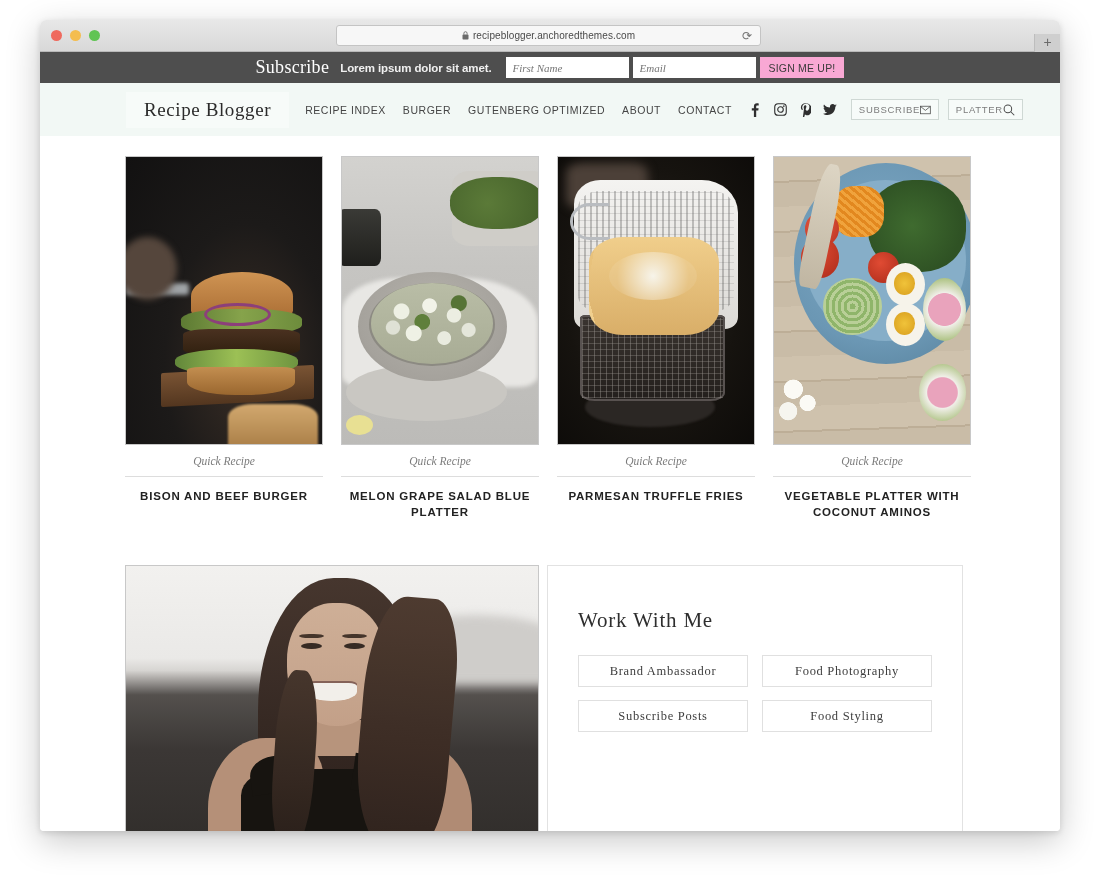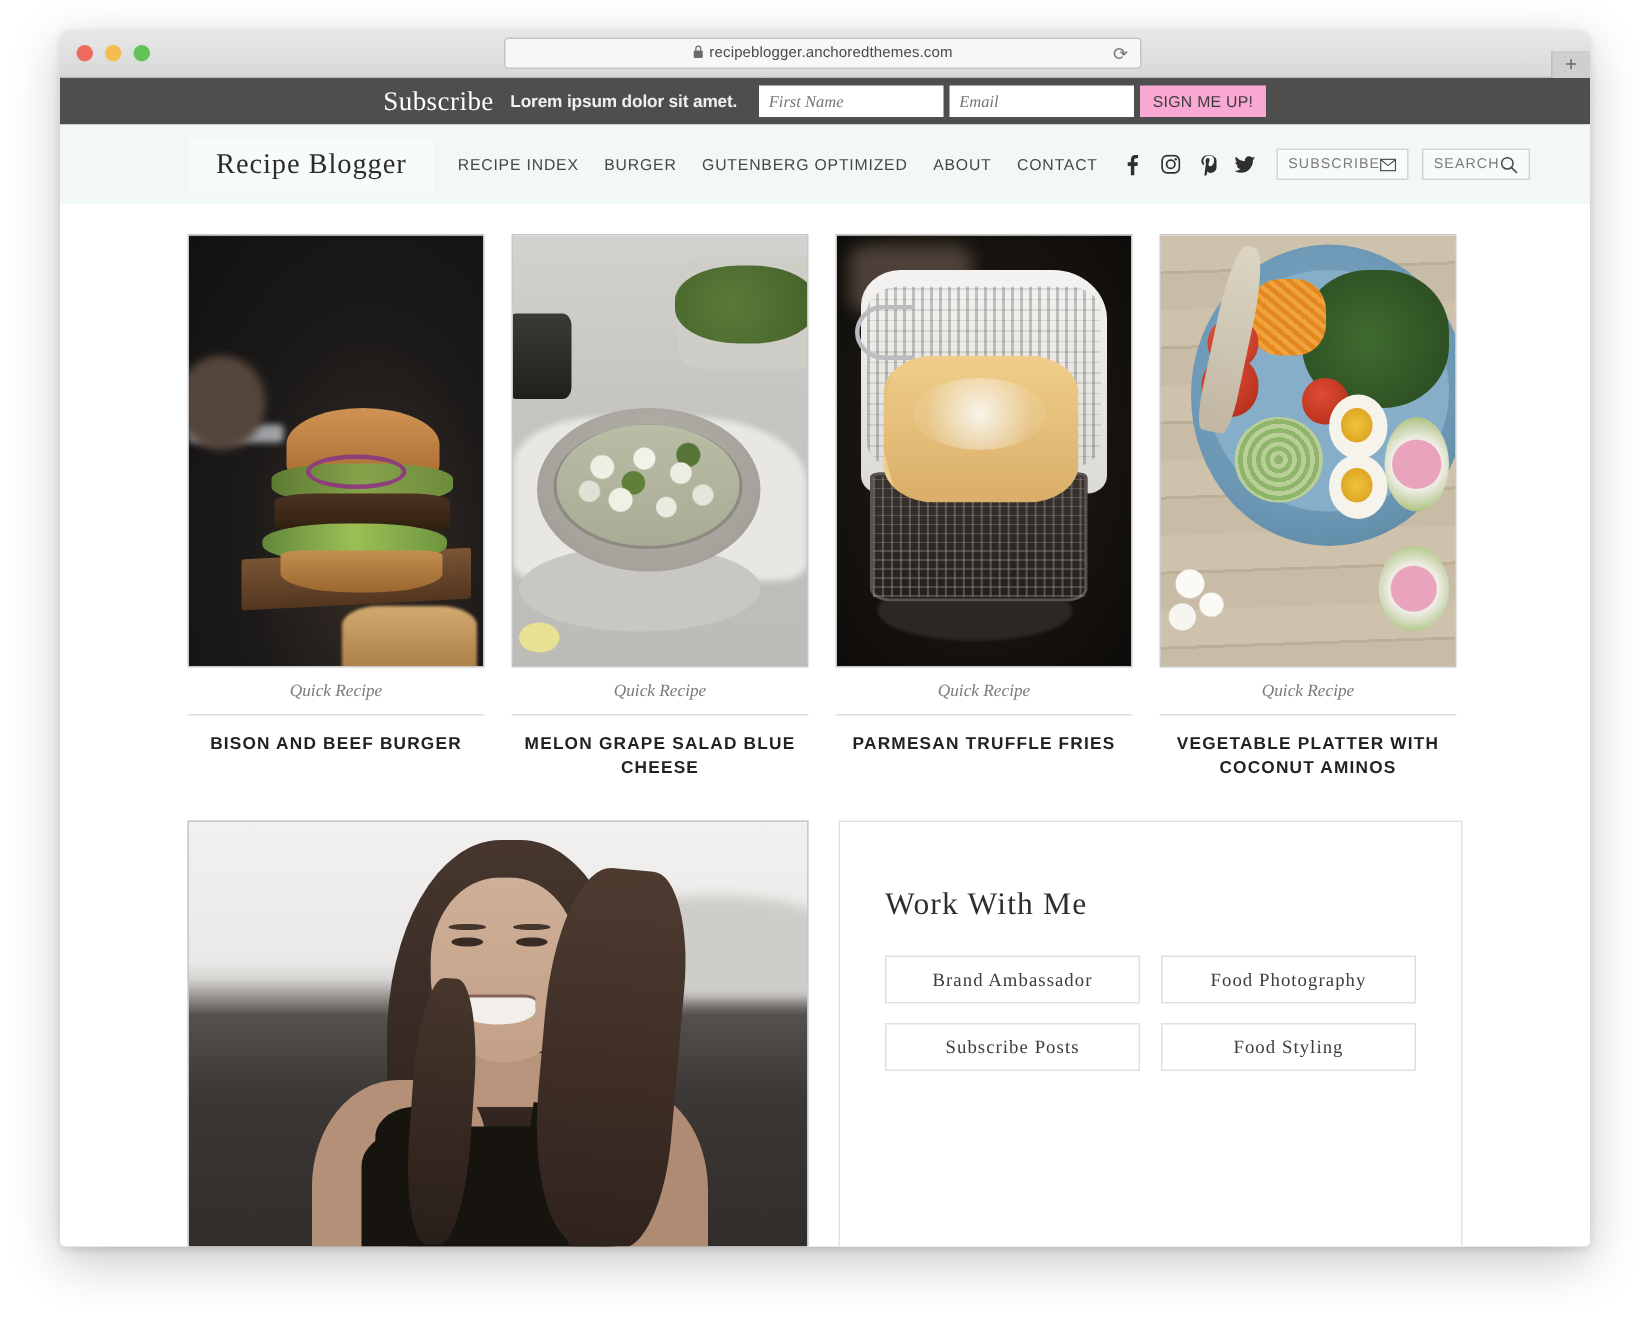--- a/index.html
+++ b/index.html
@@ -247,22 +247,22 @@
     font-size: 11.5px;
     font-weight: bold;
     color: #222222;
     letter-spacing: 0.8px;
     line-height: 16px;
   }
 
   
   .lower-row {
     display: flex;
-    gap: 20px;
-    margin-top: 27px;
+    gap: 8px;
+    margin-top: 45px;
   }
   .portrait {
     width: 414px;
     height: 309px;
     border: 1px solid #c8c8c8;
     position: relative;
     overflow: hidden;
     background: #ddd;
   }
   .work-panel {
@@ -490,21 +490,21 @@
 
       <div class="nav-box subscribe-box">
         <span class="nav-box-label">SUBSCRIBE</span>
         <svg width="13" height="10" viewBox="0 0 14 11">
           <rect x="0.6" y="0.6" width="12.8" height="9.8" fill="none" stroke="#4a4a4a" stroke-width="1"></rect>
           <path d="M0.8 1 L7 6 L13.2 1" fill="none" stroke="#4a4a4a" stroke-width="1"></path>
         </svg>
       </div>
 
       <div class="nav-box search-box">
-        <span class="nav-box-label">SEARCH</span>
+        <span class="nav-box-label">PLATTER</span>
         <svg width="12" height="12" viewBox="0 0 13 13">
           <circle cx="5.3" cy="5.3" r="4.1" fill="none" stroke="#4a4a4a" stroke-width="1.1"></circle>
           <line x1="8.4" y1="8.4" x2="12.2" y2="12.2" stroke="#4a4a4a" stroke-width="1.1"></line>
         </svg>
       </div>
     </div>
 
     <div class="content">
 
       <div class="card-row">
@@ -537,21 +537,21 @@
             <div class="ph salad-greens-back"></div>
             <div class="ph salad-glass"></div>
             <div class="ph salad-base"></div>
             <div class="ph salad-bowl"></div>
             <div class="ph salad-inner"></div>
             <div class="ph salad-food"></div>
             <div class="ph salad-lemon"></div>
           </div>
           <div class="card-cat">Quick Recipe</div>
           <div class="card-title-wrap">
-            <div class="card-title">MELON GRAPE SALAD BLUE CHEESE</div>
+            <div class="card-title">MELON GRAPE SALAD BLUE PLATTER</div>
           </div>
         </div>
 
         <div class="card">
           <div class="card-photo">
             <div class="ph fries-bg"></div>
             <div class="ph fries-blur-top"></div>
             <div class="ph fries-paper"></div>
             <div class="ph fries-news"></div>
             <div class="ph fries-handle"></div>

